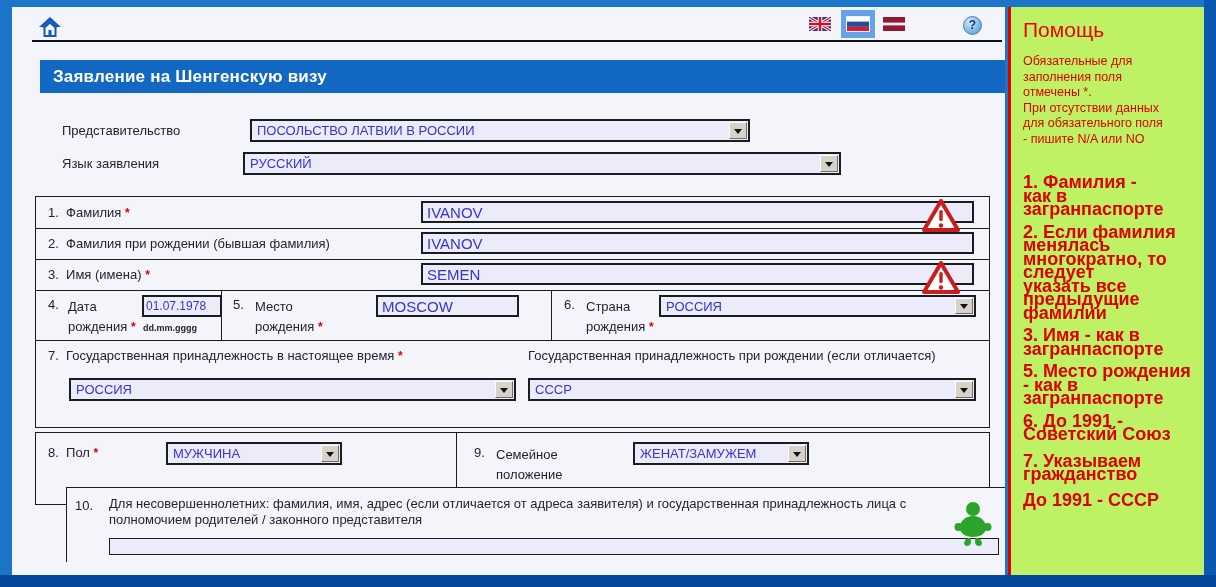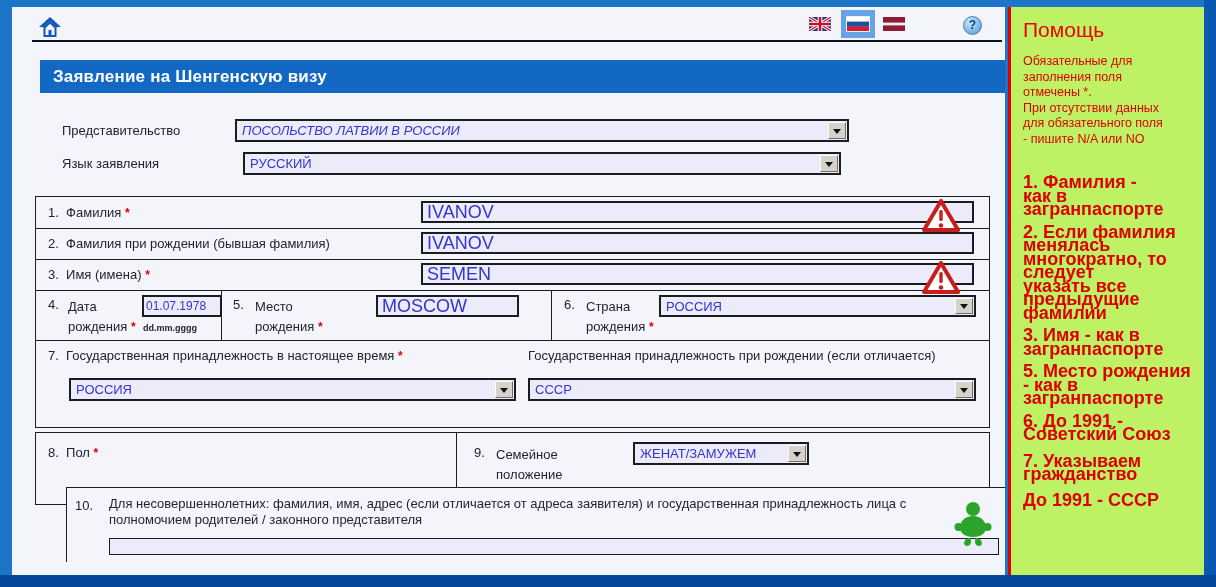--- a/index.html
+++ b/index.html
@@ -42,21 +42,21 @@
 
   
   .lbl   { position:absolute; color:#23232E; font-size:13px; }
   .num   { color:#23232E; font-size:13px; }
   .star  { color:#E00000; font-weight:bold; font-size:12px; }
   .wrapl { display:inline-block; vertical-align:top; color:#23232E; font-size:13px; line-height:20px; }
 
   
   .inp {
     position:absolute; background:#EBEBFA; border:2px solid #1B1B22;
-    color:#3434CF; font-size:18px; font-family:"Liberation Sans",sans-serif;
+    color:#3434CF; font-size:15px; font-family:"Liberation Sans",sans-serif;
     padding:0 4px; height:22px;
   }
   .dd {
     position:absolute; background:#EBEBFA; border:2px solid #1B1B22; height:23px; cursor:pointer;
   }
   .dd-val { position:absolute; left:5px; top:1px; color:#3434CF; font-size:13px; line-height:18px; white-space:nowrap; }
   .dd-btn {
     position:absolute; right:1px; top:1px; bottom:1px; width:18px;
     background:#D6D2CA; border:1px solid; border-color:#FBFBF8 #6E6E66 #6E6E66 #FBFBF8;
     display:flex; align-items:center; justify-content:center; cursor:pointer;
@@ -124,21 +124,21 @@
       <rect width="22" height="2.8" y="5.6" fill="#F3EFEF"></rect>
     </svg>
   </div>
   <div class="help-btn">
     <span>?</span>
   </div>
 
   <div class="titlebar">Заявление на Шенгенскую визу</div>
 
   <span class="lbl" style="left:50px; top:116px;">Представительство</span>
-  <div class="dd" style="left:223px; top:112px; width:614px;font-style:italic;">
+  <div class="dd" style="left:238px; top:112px; width:500px;">
     <span class="dd-val">ПОСОЛЬСТВО ЛАТВИИ В РОССИИ</span>
     <span class="dd-btn">
         <i class="tri"></i>
       </span>
   </div>
 
   <span class="lbl" style="left:50px; top:149px;">Язык заявления</span>
   <div class="dd" style="left:231px; top:145px; width:598px;">
     <span class="dd-val">РУССКИЙ</span>
     <span class="dd-btn">
@@ -232,20 +232,26 @@
   </div>
 
   <div class="fbox" id="box2">
     <div class="vline" style="left:420px; top:0; height:100%;"></div>
 
     <span class="lbl" style="left:12px; top:12px;">
       <span class="num">8.</span>&nbsp;
       <span>Пол</span>
       <span class="star">*</span>
     </span>
+    <div class="dd" style="left:130px; top:9px; width:176px;">
+      <span class="dd-val">МУЖЧИНА</span>
+      <span class="dd-btn">
+          <i class="tri"></i>
+        </span>
+    </div>
 
     <span class="num" style="position:absolute; left:438px; top:12px;">9.</span>
     <span class="wrapl" style="position:absolute; left:460px; top:12px; width:90px;">Семейное положение</span>
     <div class="dd" style="left:597px; top:9px; width:176px;">
       <span class="dd-val">ЖЕНАТ/ЗАМУЖЕМ</span>
       <span class="dd-btn">
           <i class="tri"></i>
         </span>
     </div>
   </div>

